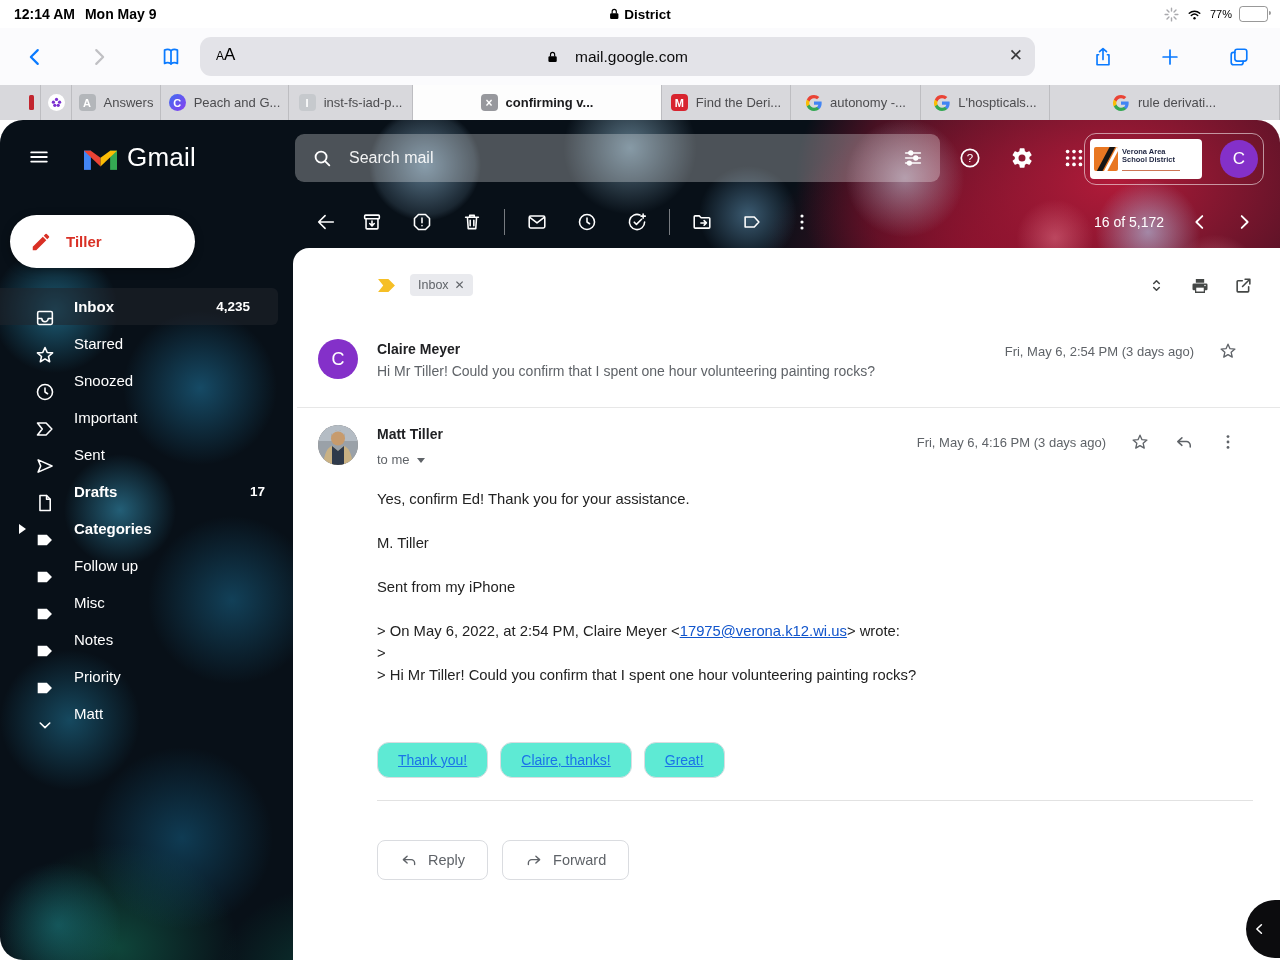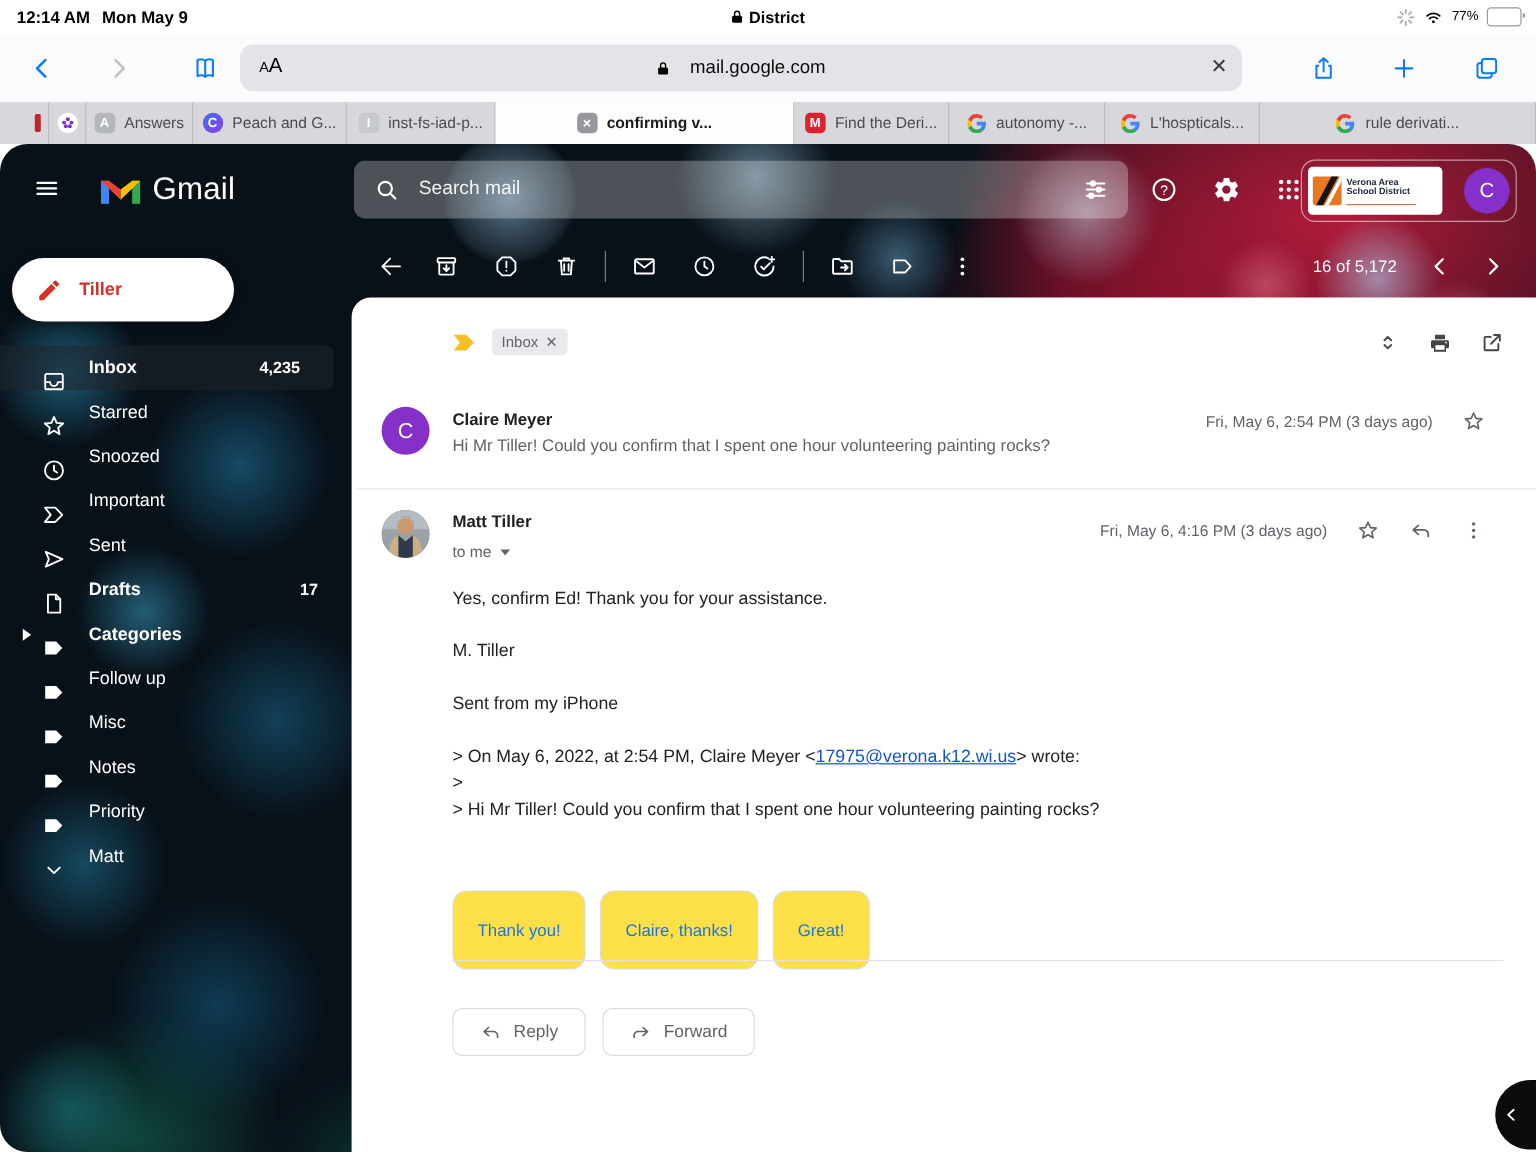--- a/index.html
+++ b/index.html
@@ -138,22 +138,22 @@
   .to-me{position:absolute;left:80px;top:32px;font-size:13px;color:#5f6368;display:flex;align-items:center;}
   .caret{width:0;height:0;border-left:4.5px solid transparent;border-right:4.5px solid transparent;
     border-top:5px solid #5f6368;margin-left:7px;margin-top:2px;}
 
   .mail-body{position:absolute;left:84px;top:240px;width:720px;font-size:14.8px;color:#222;line-height:22px;}
   .mail-body p{margin:0 0 22px 0;}
   .mail-body .q{margin:0;}
   .mail-body a{color:var(--c-link,#1155cc);text-decoration:underline;}
 
   .smart{position:absolute;left:84px;top:494px;display:flex;gap:12px;}
-  .smart-chip{border:1px solid #dadce0;border-radius:12px;background:#fde047;color:var(--c-chip-blue,#1a73e8);
-    font-size:14px;font-weight:500;padding:24px 20px;font-family:inherit;}
+  .smart-chip{border:1px solid #dadce0;border-radius:12px;background:#5eead4;color:var(--c-chip-blue,#1a73e8);
+    font-size:14px;font-weight:500;padding:9px 20px;font-family:inherit;text-decoration:underline;}
   .body-div{position:absolute;left:84px;right:27px;top:552px;height:1px;background:#e2e2e2;}
   .reply-bar{position:absolute;left:84px;top:592px;display:flex;gap:14px;}
   .rf-btn{border:1px solid #dadce0;border-radius:8px;background:#fff;color:#5f6368;font-size:14.5px;
     font-weight:500;padding:10px 22px;display:flex;align-items:center;gap:10px;font-family:inherit;}
 
   .edge-handle{position:absolute;right:0;top:780px;width:27px;height:58px;background:#0c0c0e;
     border-radius:29px 0 0 29px;display:flex;align-items:center;padding-left:7px;}
 
   
   .si{width:22px;height:22px;fill:none;stroke:currentColor;stroke-width:1.7;stroke-linecap:round;stroke-linejoin:round;}

